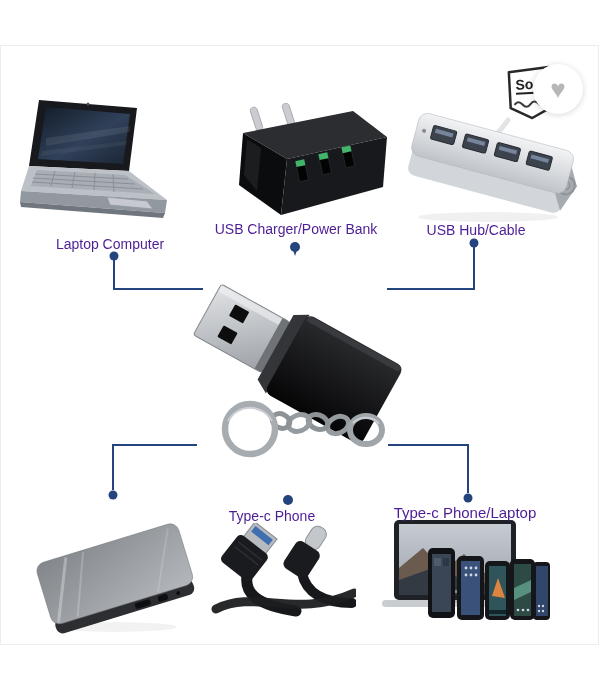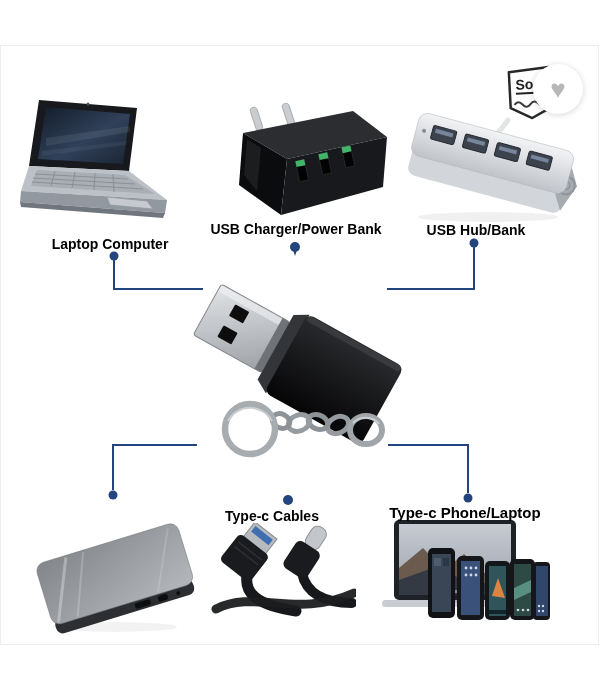--- a/index.html
+++ b/index.html
@@ -4,21 +4,21 @@
 <style>
   * { margin:0; padding:0; box-sizing:border-box; }
   html,body { width:600px; height:691px; background:#ffffff; overflow:hidden;
               font-family:"Liberation Sans", sans-serif; }
   .stage { position:relative; width:600px; height:691px; background:#fff; }
   .card { position:absolute; left:0; top:45px; width:599px; height:600px;
           border:1px solid #ededed; background:#fff; }
   .overlay { position:absolute; left:0; top:0; width:600px; height:691px; }
   .dev { position:absolute; }
   .label { position:absolute; transform:translateX(-50%); white-space:nowrap;
-           font-weight:700; font-size:14px; color:#000000; }
+           font-weight:400; font-size:14px; color:#4c1d95; }
   .label--lg { font-size:15px; }
   .badge { position:absolute; left:503px; top:66px; width:58px; height:56px;
            transform:rotate(-3deg); }
   .heart-btn { position:absolute; left:533px; top:64px; width:50px; height:50px;
                border-radius:50%; background:#fff;
                box-shadow:0 1px 6px rgba(0,0,0,0.16);
                display:flex; align-items:center; justify-content:center;
                cursor:pointer; }
   .heart-glyph { font-size:26px; line-height:1; color:#b7b7b7; }
   svg { display:block; }
@@ -259,17 +259,17 @@
       <path d="M11,38 q4,-5 8,0 q4,5 8,0 q4,-5 8,0 q4,5 8,0" fill="none" stroke="#3a3a3a" stroke-width="2"></path>
     </svg>
   </div>
 
   <div class="heart-btn">
     <span class="heart-glyph">♥</span>
   </div>
 
   <div class="label" style="left:110px; top:236px;text-align:right;">Laptop Computer</div>
   <div class="label" style="left:296px; top:221px;">USB Charger/Power Bank</div>
-  <div class="label" style="left:476px; top:222px;">USB Hub/Bank</div>
-  <div class="label" style="left:272px; top:508px;">Type-c Cables</div>
+  <div class="label" style="left:476px; top:222px;">USB Hub/Cable</div>
+  <div class="label" style="left:272px; top:508px;">Type-c Phone</div>
   <div class="label label--lg" style="left:465px; top:504px;">Type-c Phone/Laptop</div>
 
 </div>
 
 </body></html>

